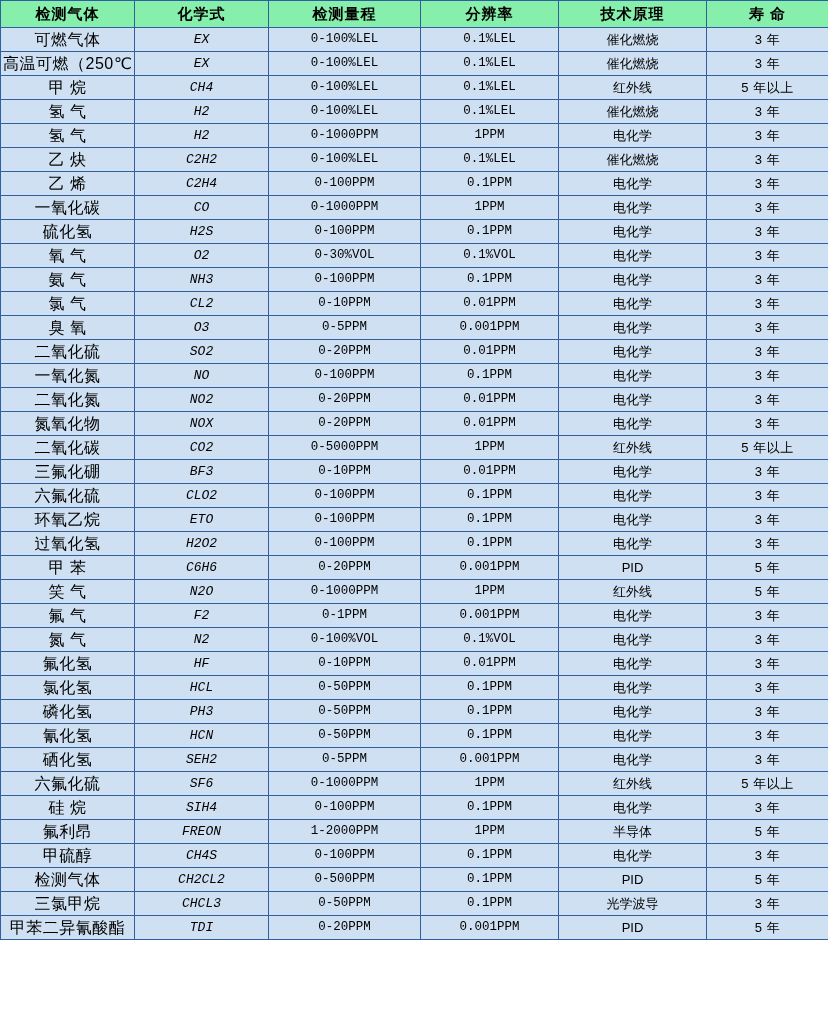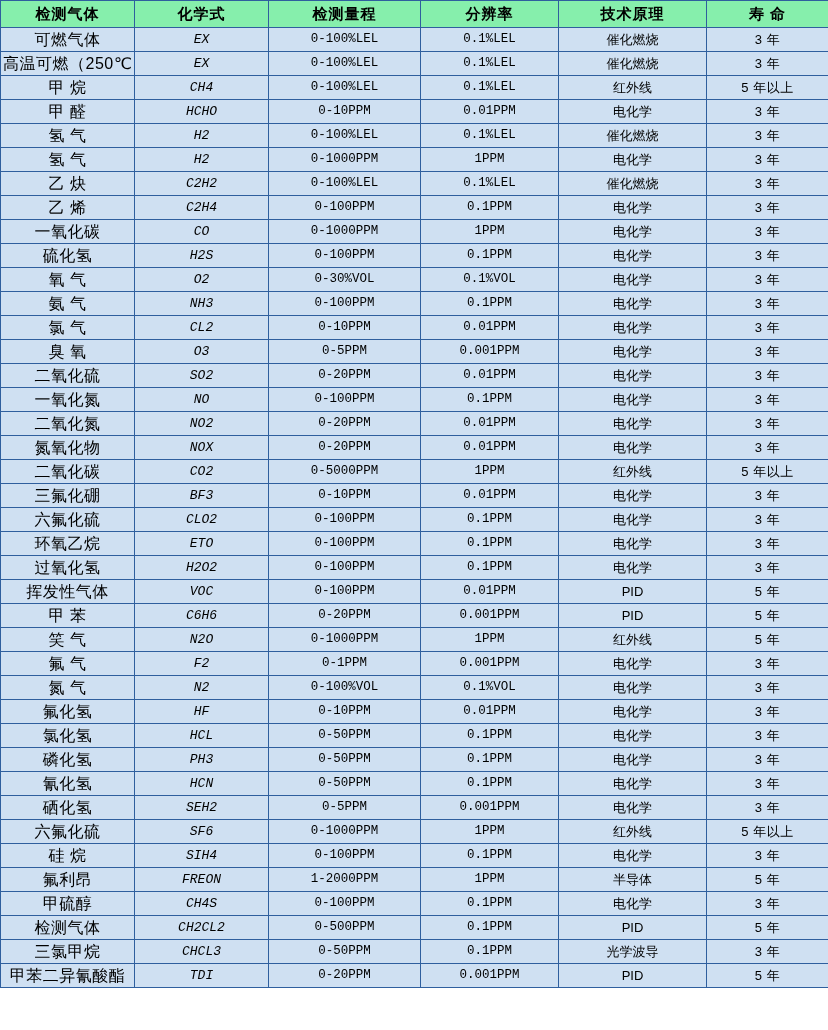--- a/index.html
+++ b/index.html
@@ -112,28 +112,20 @@
       </tr>
       <tr>
         <td class="name">甲 烷</td>
         <td class="formula">CH4</td>
         <td class="range">0-100%LEL</td>
         <td class="resolution">0.1%LEL</td>
         <td class="principle">红外线</td>
         <td class="life">5 年以上</td>
       </tr>
       <tr>
-        <td class="name">甲 醛</td>
-        <td class="formula">HCHO</td>
-        <td class="range">0-10PPM</td>
-        <td class="resolution">0.01PPM</td>
-        <td class="principle">电化学</td>
-        <td class="life">3 年</td>
-      </tr>
-      <tr>
         <td class="name">氢 气</td>
         <td class="formula">H2</td>
         <td class="range">0-100%LEL</td>
         <td class="resolution">0.1%LEL</td>
         <td class="principle">催化燃烧</td>
         <td class="life">3 年</td>
       </tr>
       <tr>
         <td class="name">氢 气</td>
         <td class="formula">H2</td>
@@ -270,28 +262,20 @@
         <td class="principle">电化学</td>
         <td class="life">3 年</td>
       </tr>
       <tr>
         <td class="name">过氧化氢</td>
         <td class="formula">H2O2</td>
         <td class="range">0-100PPM</td>
         <td class="resolution">0.1PPM</td>
         <td class="principle">电化学</td>
         <td class="life">3 年</td>
-      </tr>
-      <tr>
-        <td class="name">挥发性气体</td>
-        <td class="formula">VOC</td>
-        <td class="range">0-100PPM</td>
-        <td class="resolution">0.01PPM</td>
-        <td class="principle">PID</td>
-        <td class="life">5 年</td>
       </tr>
       <tr>
         <td class="name">甲 苯</td>
         <td class="formula">C6H6</td>
         <td class="range">0-20PPM</td>
         <td class="resolution">0.001PPM</td>
         <td class="principle">PID</td>
         <td class="life">5 年</td>
       </tr>
       <tr>

